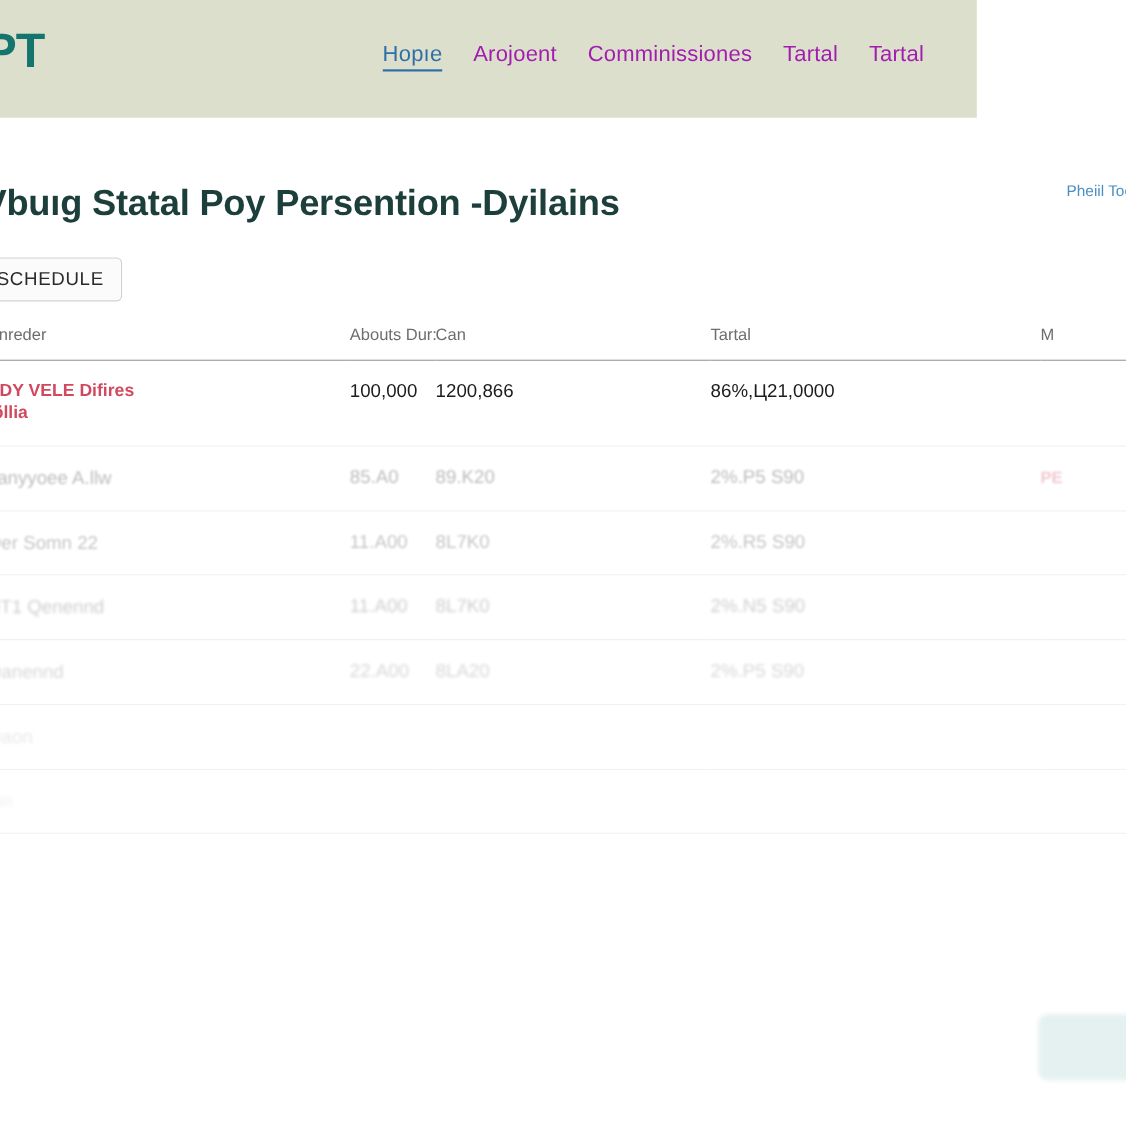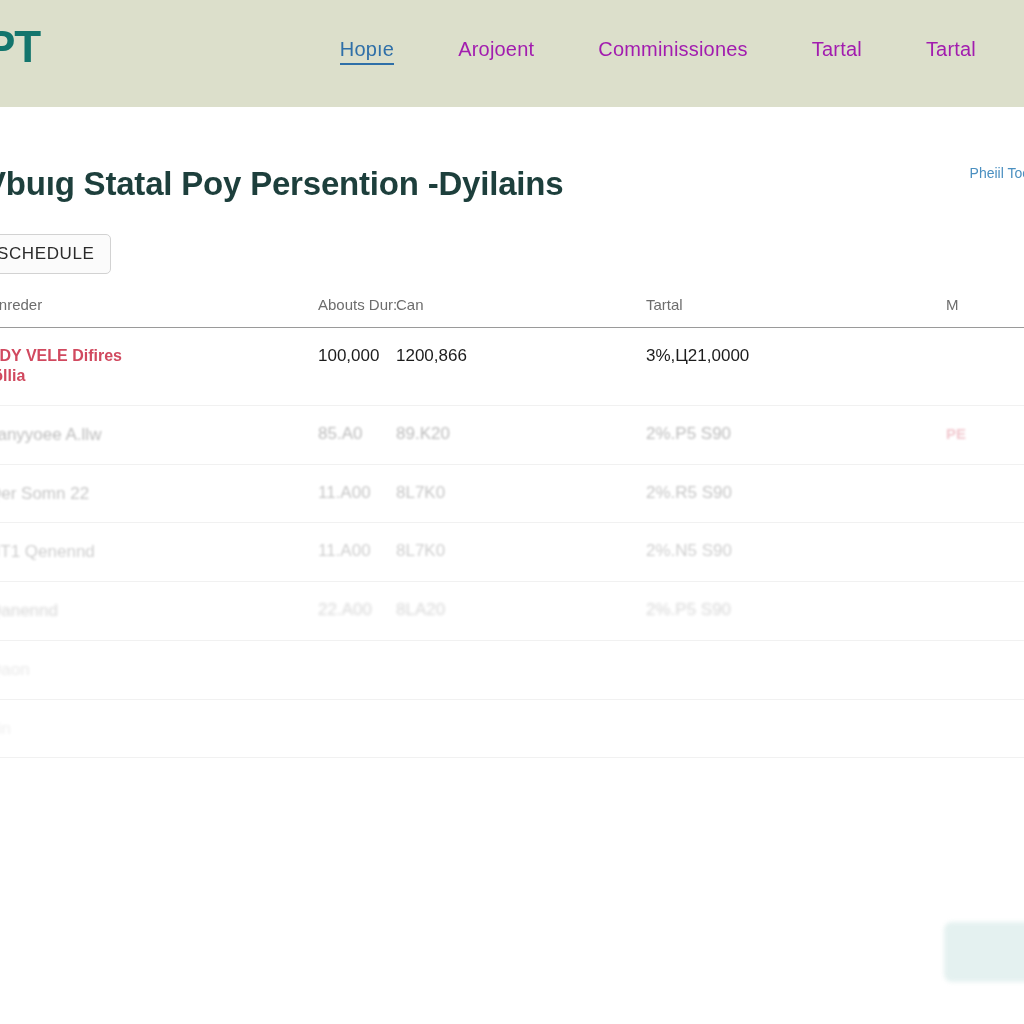--- a/index.html
+++ b/index.html
@@ -18,21 +18,21 @@
     height: 1024px;
     background: #ffffff;
     overflow: hidden;
   }
 
   
   .navbar {
     position: absolute;
     left: 0;
     top: 0;
-    width: 1024px;
+    width: 888px;
     height: 107px;
     background: #dcdfcb;
     box-sizing: border-box;
   }
   .navbar-inner {
     position: relative;
     width: 100%;
     height: 100%;
   }
   .brand-logo {
@@ -45,21 +45,21 @@
     letter-spacing: -1px;
     line-height: 1;
     font-family: "Liberation Sans", sans-serif;
   }
   .nav-links {
     position: absolute;
     right: 48px;
     top: 38px;
     display: flex;
     align-items: baseline;
-    gap: 64px;
+    gap: 28px;
   }
   .nav-link {
     font-size: 20px;
     color: #a21caf;
     font-family: "Liberation Sans", sans-serif;
     white-space: nowrap;
     text-decoration: none;
     letter-spacing: 0.2px;
   }
   .nav-link.active {
@@ -252,21 +252,21 @@
         </tr>
       </thead>
       <tbody id="table-body">
           <tr class="row-alert">
             <td>
               <span class="cell-name-primary">CDY VELE Difires</span>
               <span class="cell-name-secondary">tõllia</span>
             </td>
             <td>100,000</td>
             <td>1200,866</td>
-            <td>3%,Ц21,0000</td>
+            <td>86%,Ц21,0000</td>
             <td></td>
           </tr>
           <tr class="row-f1">
             <td>
               <span class="cell-name-primary">Lanyyoee A.llw</span>
             </td>
             <td>85.A0</td>
             <td>89.K20</td>
             <td>2%.P5 S90</td>
             <td><span class="badge-pill">PE</span></td>

